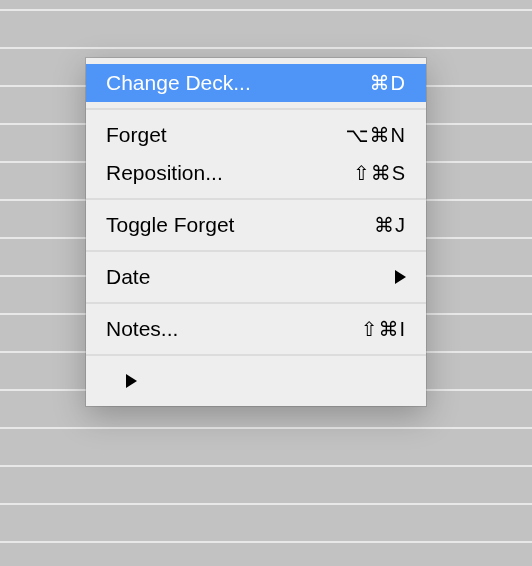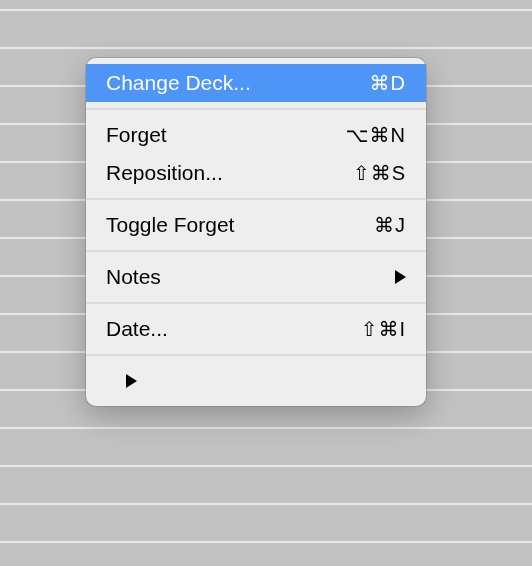--- a/index.html
+++ b/index.html
@@ -23,21 +23,21 @@
       height: 2px;
       background: #e8e8e8;
       margin-bottom: 36px;
     }
     .menu {
       position: absolute;
       left: 86px;
       top: 58px;
       width: 340px;
       background: #eeeeee;
-      border-radius: 10px;
+      border-radius: 0;
       box-shadow: 0 0 0 1px rgba(0,0,0,0.12), 0 10px 30px rgba(0,0,0,0.25);
       padding: 6px 0;
     }
     .menu-item {
       display: flex;
       align-items: center;
       justify-content: space-between;
       height: 38px;
       padding: 0 20px;
       font-size: 21px;
@@ -115,28 +115,28 @@
   <div class="separator"></div>
 
   <div class="menu-item">
     <span class="label">Toggle Forget</span>
     <span class="shortcut">⌘J</span>
   </div>
 
   <div class="separator"></div>
 
   <div class="menu-item">
-    <span class="label">Notes</span>
+    <span class="label">Date</span>
     <span class="arrow"></span>
   </div>
 
   <div class="separator"></div>
 
   <div class="menu-item">
-    <span class="label">Date...</span>
+    <span class="label">Notes...</span>
     <span class="shortcut">⇧⌘I</span>
   </div>
 
   <div class="separator"></div>
 
   <div class="menu-item">
     <span class="arrow"></span>
   </div>
 
 </div>

